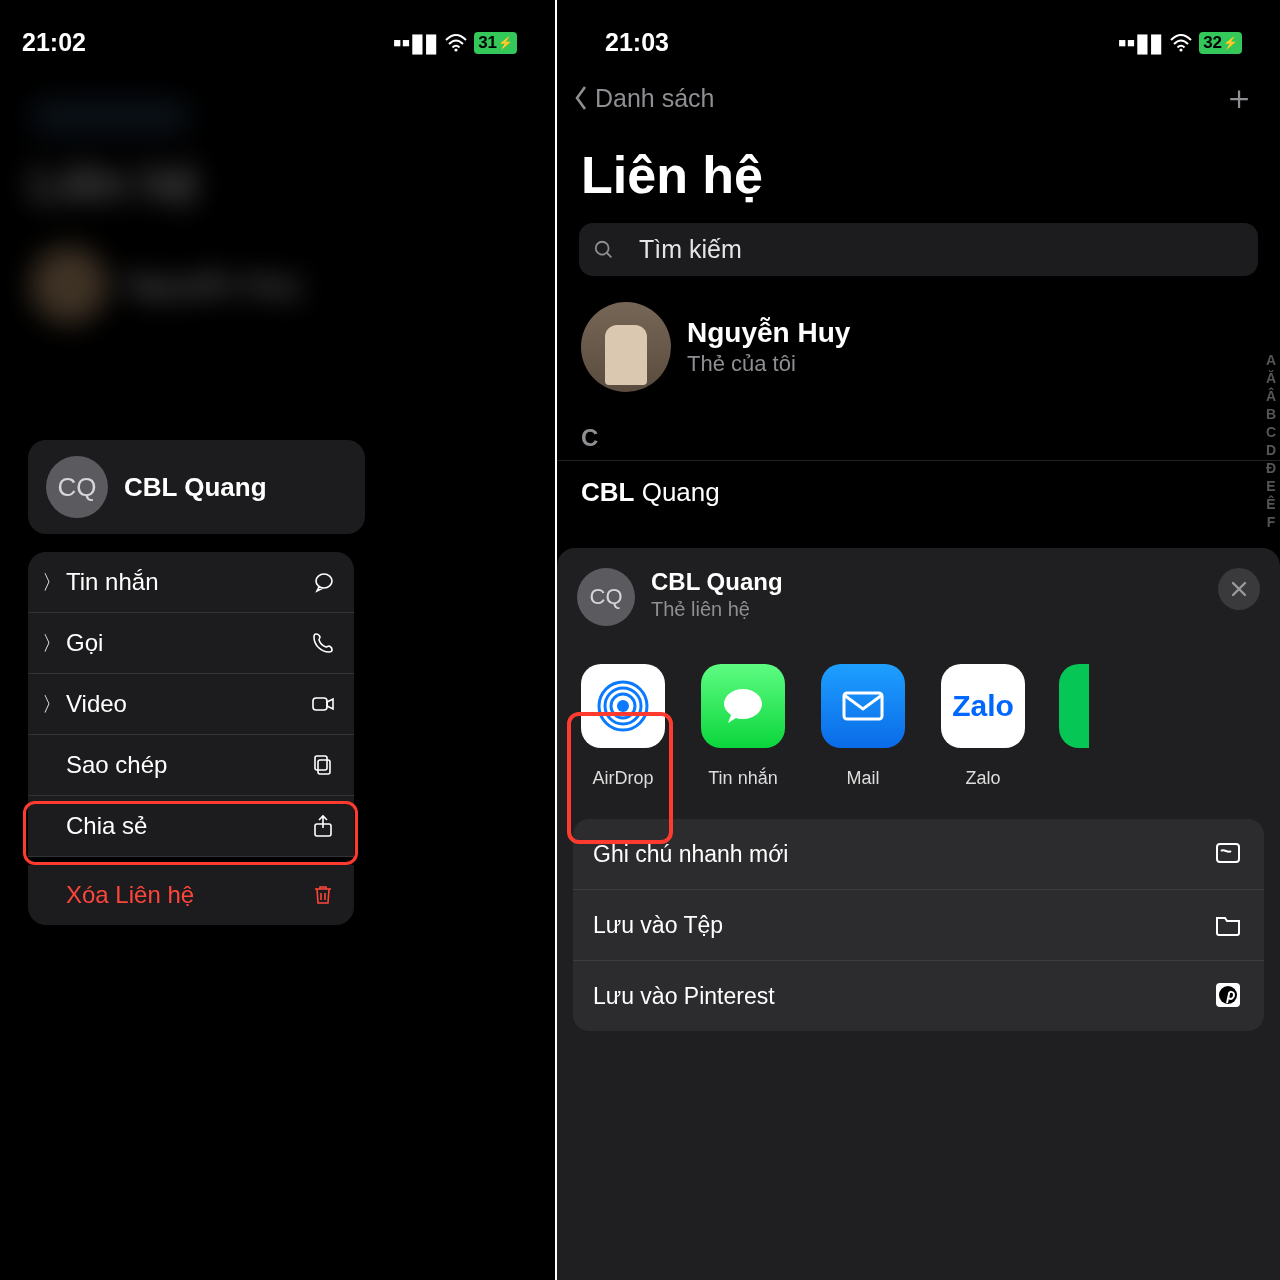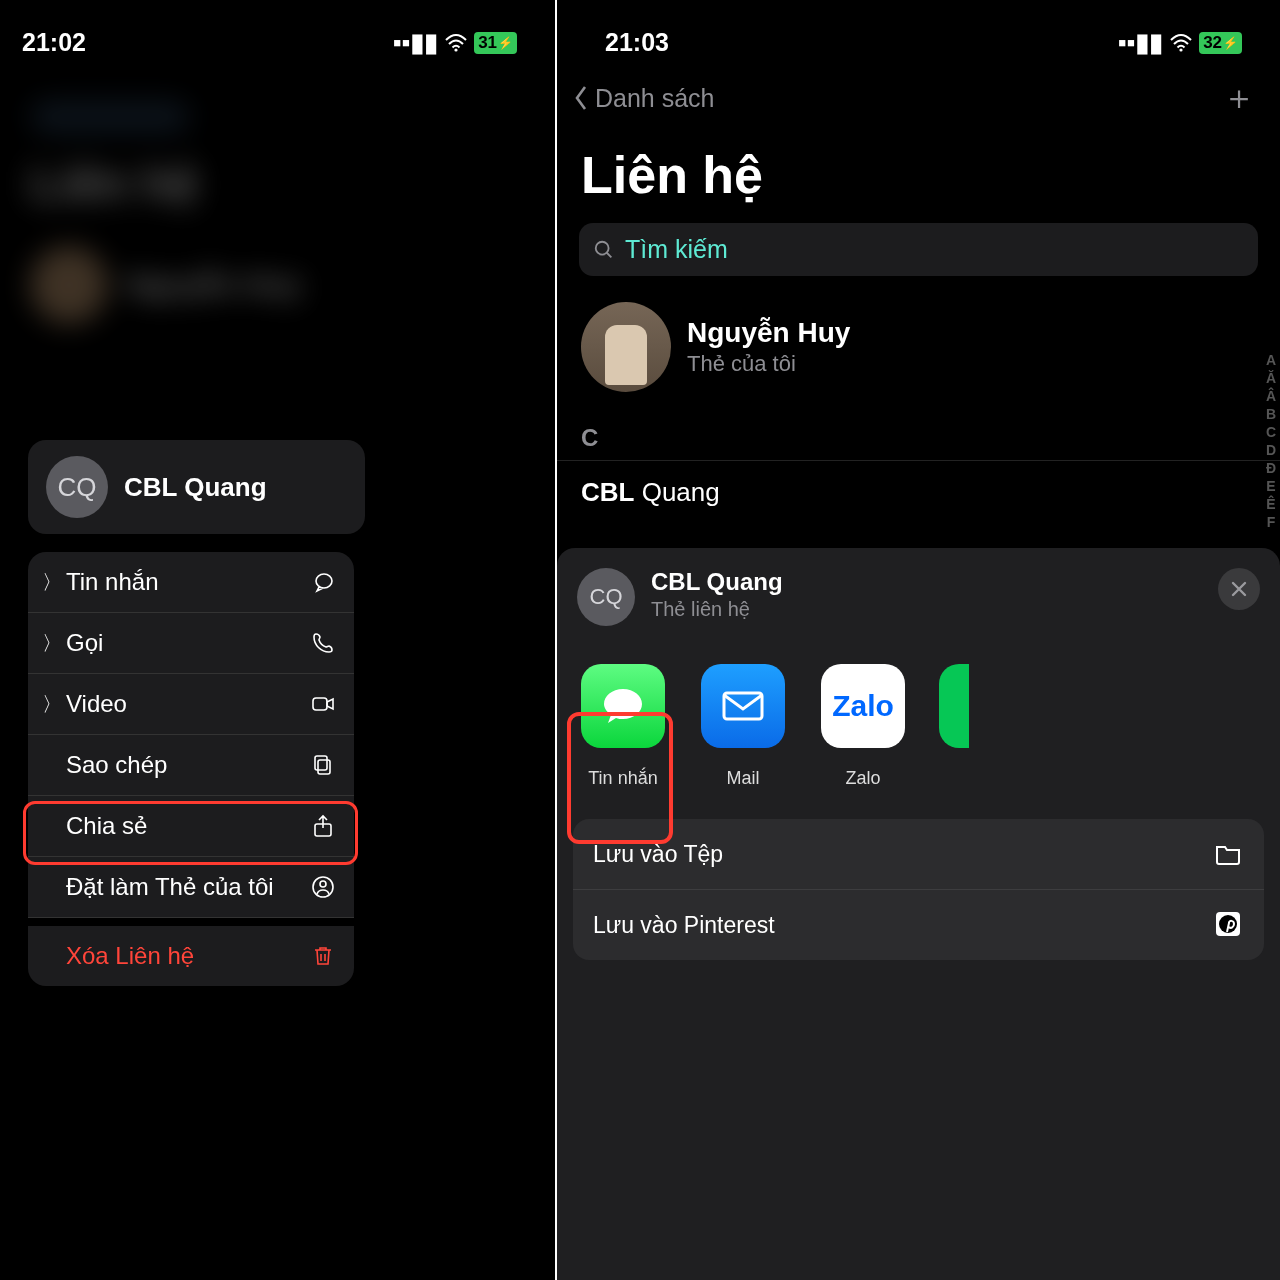--- a/index.html
+++ b/index.html
@@ -53,22 +53,22 @@
 
   
   .nav { display: flex; align-items: center; justify-content: space-between; padding: 10px 24px 4px 14px; color: #8e8e93; }
   .back { display: flex; align-items: center; gap: 4px; font-size: 25px; }
   .back svg { width: 20px; height: 28px; stroke: #8e8e93; fill: none; stroke-width: 2.6; }
   .plus { font-size: 34px; color: #8e8e93; }
 
   .page-title { color: #fff; font-size: 52px; font-weight: 700; padding: 20px 24px 14px; }
   .search {
     margin: 4px 22px 12px; background: #1c1c1e; border-radius: 14px;
-    padding: 12px 14px; display: flex; align-items: center; gap: 10px;
-    color: #5eead4; font-size: 25px;
+    padding: 12px 14px; display: flex; align-items: center; gap: 24px;
+    color: #e5e5e5; font-size: 25px;
   }
   .search svg { width: 22px; height: 22px; stroke: #8e8e93; fill: none; stroke-width: 2; }
 
   .me-row { display:flex; align-items:center; gap:16px; padding: 14px 24px; }
   .me-avatar { width: 90px; height: 90px; border-radius: 50%; background: linear-gradient(#766656,#5a4c3e); display:flex; align-items:center; justify-content:center; overflow:hidden;}
   .me-avatar .body { width: 42px; height: 60px; background:#dac8b0; border-radius: 12px 12px 4px 4px; margin-top:16px;}
   .me-name { color:#fff; font-size: 28px; font-weight:600;}
   .me-sub { color:#8e8e93; font-size:22px; margin-top:2px;}
 
   .section-h { color:#8e8e93; font-size:24px; font-weight:600; padding: 18px 24px 8px; border-bottom:1px solid #222;}
@@ -193,33 +193,20 @@
           <span class="chev" style="visibility:hidden">〉</span>
           <span>Chia sẻ</span>
         </span>
       <span class="menu-icon">
           <svg viewBox="0 0 24 24">
             <path d="M12 2v12 M8 6l4-4 4 4"></path>
             <rect x="4" y="10" width="16" height="12" rx="2"></rect>
           </svg>
         </span>
     </div>
-    <div class="menu-item">
-      <span class="lead">
-          <span class="chev" style="visibility:hidden">〉</span>
-          <span>Đặt làm Thẻ của tôi</span>
-        </span>
-      <span class="menu-icon">
-          <svg viewBox="0 0 24 24">
-            <circle cx="12" cy="12" r="10"></circle>
-            <circle cx="12" cy="9" r="3"></circle>
-            <path d="M6 19c1-3 4-4 6-4s5 1 6 4"></path>
-          </svg>
-        </span>
-    </div>
     <div class="gap-block"></div>
     <div class="menu-item delete">
       <span class="lead destructive">
           <span class="chev" style="visibility:hidden">〉</span>
           <span>Xóa Liên hệ</span>
         </span>
       <span class="menu-icon">
           <svg viewBox="0 0 24 24">
             <path d="M4 6h16 M9 6V4h6v2 M6 6l1 14h10l1-14 M10 10v7 M14 10v7"></path>
           </svg>
@@ -302,20 +289,31 @@
       </div>
       <div class="close-btn">
         <svg width="18" height="18" viewBox="0 0 18 18">
             <path d="M3 3l12 12M15 3L3 15" stroke="#9a9a9e" stroke-width="2.4" stroke-linecap="round"></path>
           </svg>
       </div>
     </div>
 
     <div class="apps">
       <div class="app">
+        <div class="app-icon ic-airdrop">
+          <svg viewBox="0 0 54 54">
+              <circle cx="27" cy="27" r="6" fill="#0a7aff"></circle>
+              <circle cx="27" cy="27" r="12" stroke="#0a7aff" stroke-width="3" fill="none"></circle>
+              <circle cx="27" cy="27" r="18" stroke="#0a7aff" stroke-width="3" fill="none"></circle>
+              <circle cx="27" cy="27" r="24" stroke="#0a7aff" stroke-width="3" fill="none"></circle>
+            </svg>
+        </div>
+        <span class="app-label">AirDrop</span>
+      </div>
+      <div class="app">
         <div class="app-icon ic-msg">
           <svg viewBox="0 0 50 50">
               <path d="M25 8c11 0 19 7 19 15s-8 15-19 15c-2 0-5 0-7-1l-8 5 3-8c-4-3-7-7-7-11 0-8 8-15 19-15z" fill="#fff"></path>
             </svg>
         </div>
         <span class="app-label">Tin nhắn</span>
       </div>
       <div class="app">
         <div class="app-icon ic-mail">
           <svg viewBox="0 0 50 50">
@@ -329,20 +327,27 @@
         <div class="app-icon ic-zalo">Zalo</div>
         <span class="app-label">Zalo</span>
       </div>
       <div class="app" style="width:30px">
         <div class="app-icon ic-line" style="width:30px; border-radius:20px 0 0 20px;"></div>
       </div>
     </div>
 
     <div class="actions">
       <div class="action-row">
+        <span>Ghi chú nhanh mới</span>
+        <span class="aicon"><svg viewBox="0 0 28 28">
+              <rect x="3" y="5" width="22" height="18" rx="3" stroke="#fff" stroke-width="2" fill="none"></rect>
+              <path d="M7 12c3-3 7 3 10 0" stroke="#fff" stroke-width="2" fill="none"></path>
+            </svg></span>
+      </div>
+      <div class="action-row">
         <span>Lưu vào Tệp</span>
         <span class="aicon"><svg viewBox="0 0 28 28">
               <path d="M3 8h8l2 3h12v12a2 2 0 0 1-2 2H5a2 2 0 0 1-2-2V8z" stroke="#fff" stroke-width="2" fill="none"></path>
             </svg></span>
       </div>
       <div class="action-row">
         <span>Lưu vào Pinterest</span>
         <span class="aicon"><svg viewBox="0 0 28 28">
               <rect x="2" y="2" width="24" height="24" rx="4" fill="#fff"></rect>
               <circle cx="14" cy="14" r="9" fill="#000"></circle>

